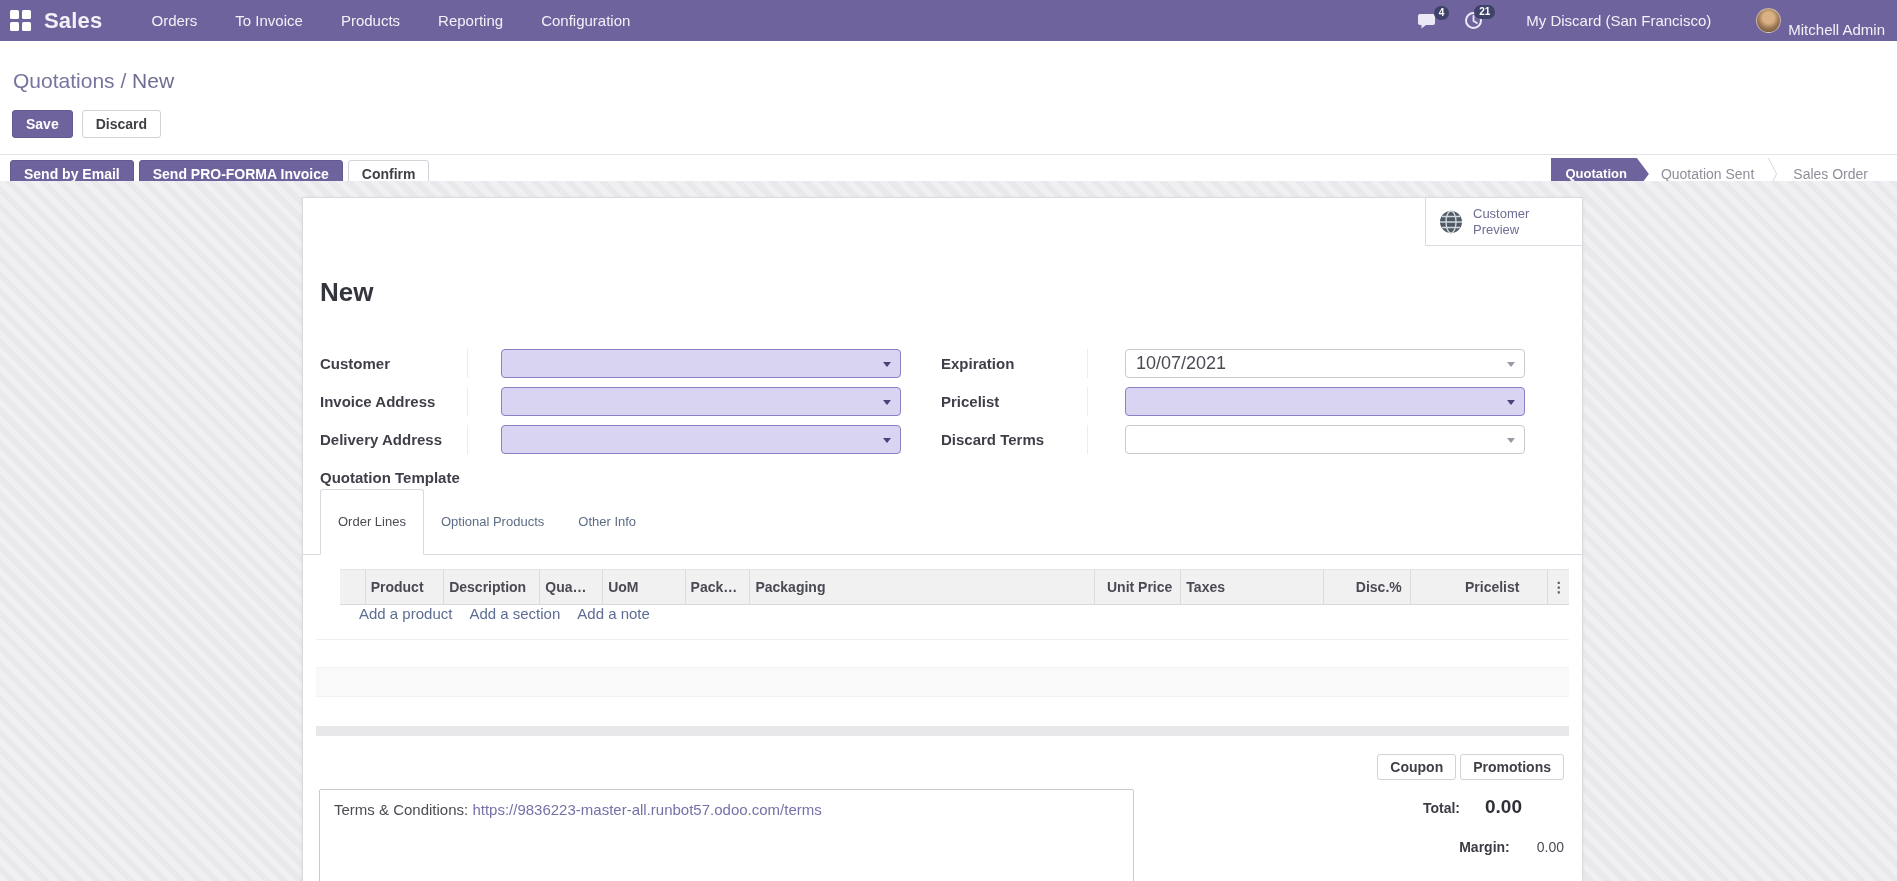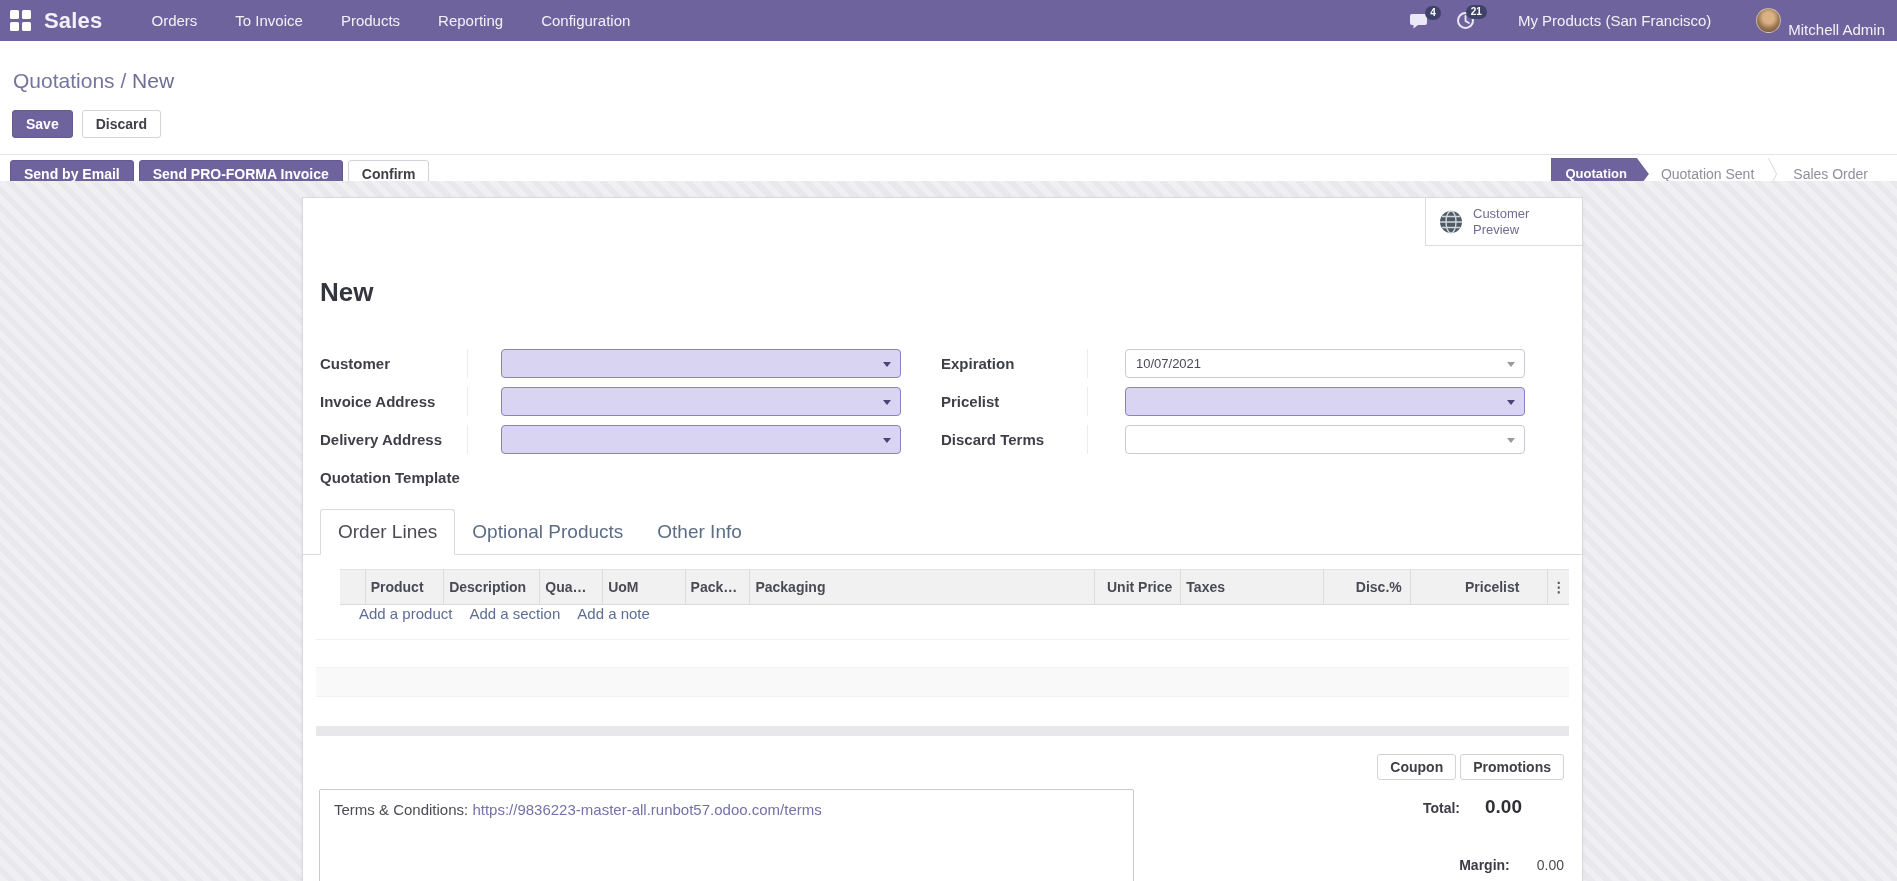--- a/index.html
+++ b/index.html
@@ -63,30 +63,30 @@
   .frow { display:flex; align-items:center; height:38px; }
   .flabel { font-size:15px; font-weight:700; color:#3f3f49; white-space:nowrap; }
   .g-left .flabel  { width:147px; margin-left:17px; }
   .g-left .fcell   { border-left:1px solid #ebebf0; padding-left:33px; }
   .g-right .flabel { width:146px; }
   .g-right .fcell  { border-left:1px solid #ebebf0; padding-left:37px; }
   .g-right { margin-left:40px; }
   .finput { width:400px; height:29px; border-radius:4px; position:relative; display:flex; align-items:center; cursor:pointer; }
   .finput.lav   { background:#D8D4F2; border:1px solid #8981C4; }
   .finput.plain { background:#fff;     border:1px solid #c9c9d2; }
-  .fval { font-size:13px; color:#4b4b55; padding-left:10px; white-space:nowrap; overflow:hidden; }
+  .fval { font-size:18px; color:#4b4b55; padding-left:10px; white-space:nowrap; overflow:hidden; }
   .caret { position:absolute; right:9px; top:12px; width:0; height:0;
            border-left:4.5px solid transparent; border-right:4.5px solid transparent; }
   .caret.purple { border-top:5.5px solid #4A4278; }
   .caret.gray   { border-top:5.5px solid #9a9aa4; }
 
   
   .notebook { margin-top:25px; }
   .tabbar { height:34px; border-bottom:1px solid #d9d9df; padding-left:17px; display:flex; align-items:flex-end; }
-  .tab { font-size:19px; line-height:32px; padding:6px 17px; cursor:pointer; white-space:nowrap; }
+  .tab { font-size:13px; line-height:32px; padding:16px 17px; cursor:pointer; white-space:nowrap; }
   .tab.active { background:#fff; border:1px solid #d9d9df; border-bottom:1px solid #fff;
                 border-radius:3px 3px 0 0; margin-bottom:-1px; color:#4b4b55; }
   .tab.plain { color:#5d6d86; }
 
   
   .olines { margin:14px 0 0 13px; width:1253px; }
   .thead { display:flex; height:36px; background:#f1f1f1; border-top:1px solid #e3e3e6; border-bottom:1px solid #d9d9dd;margin-left:24px; }
   .th { font-size:14px; font-weight:700; color:#4a4a55; line-height:34px; border-right:1px solid #dcdcdf;
         padding:0 5px; white-space:nowrap; overflow:hidden; text-overflow:ellipsis; }
   .th:last-child { border-right:none; }
@@ -101,21 +101,21 @@
   .row-stripe { height:29px; background:#f9f9fa; border-bottom:1px solid #f2f2f4; }
   .row-blank2 { height:29px; }
   .hscroll { height:10px; background:#e8e8ea; width:1253px; cursor:pointer; }
 
   
   .promo-btns { position:absolute; top:556px; right:18px; display:flex; gap:4px; }
   .promo-btns .btn { padding:4px 12px; }
   .total-row  { position:absolute; top:598px; right:60px; display:flex; align-items:baseline; }
   .total-label { font-size:14px; font-weight:700; color:#3c3c45; }
   .total-value { font-size:19px; font-weight:700; color:#2f2f38; margin-left:25px; }
-  .margin-row { position:absolute; top:659px; right:18px; display:flex; align-items:baseline; }
+  .margin-row { position:absolute; top:641px; right:18px; display:flex; align-items:baseline; }
   .margin-label { font-size:14px; font-weight:700; color:#3c3c45; }
   .margin-value { font-size:14px; color:#4b4b55; margin-left:27px; }
   .terms-box { position:absolute; left:16px; top:591px; width:815px; height:105px;
                border:1px solid #c9c9cf; border-radius:2px; padding:11px 14px; font-size:15px; cursor:text; }
   .terms-label { color:#4c4c54; }
   .terms-link  { color:#7471A9; cursor:pointer; text-decoration:none; }
 </style>
 </head>
 <body>
 
@@ -143,21 +143,21 @@
       </svg>
       <span class="badge">4</span>
     </div>
     <div class="nav-ico-wrap">
       <svg width="19" height="19" viewBox="0 0 19 19">
         <circle cx="9.5" cy="9.5" r="7.5" fill="none" stroke="#ece9f6" stroke-width="2"></circle>
         <path d="M9.5 5v5l3.4 2" fill="none" stroke="#ece9f6" stroke-width="1.8" stroke-linecap="round"></path>
       </svg>
       <span class="badge">21</span>
     </div>
-    <div class="company">My Products (San Francisco)</div>
+    <div class="company">My Discard (San Francisco)</div>
     <div class="avatar"></div>
     <div class="username">Mitchell Admin</div>
   </div>
 </div>
 
 <div class="control">
   <div class="breadcrumb">
     <span class="bc-link">Quotations</span><span> / </span><span class="bc-current">New</span>
   </div>
   <div class="cp-buttons">

